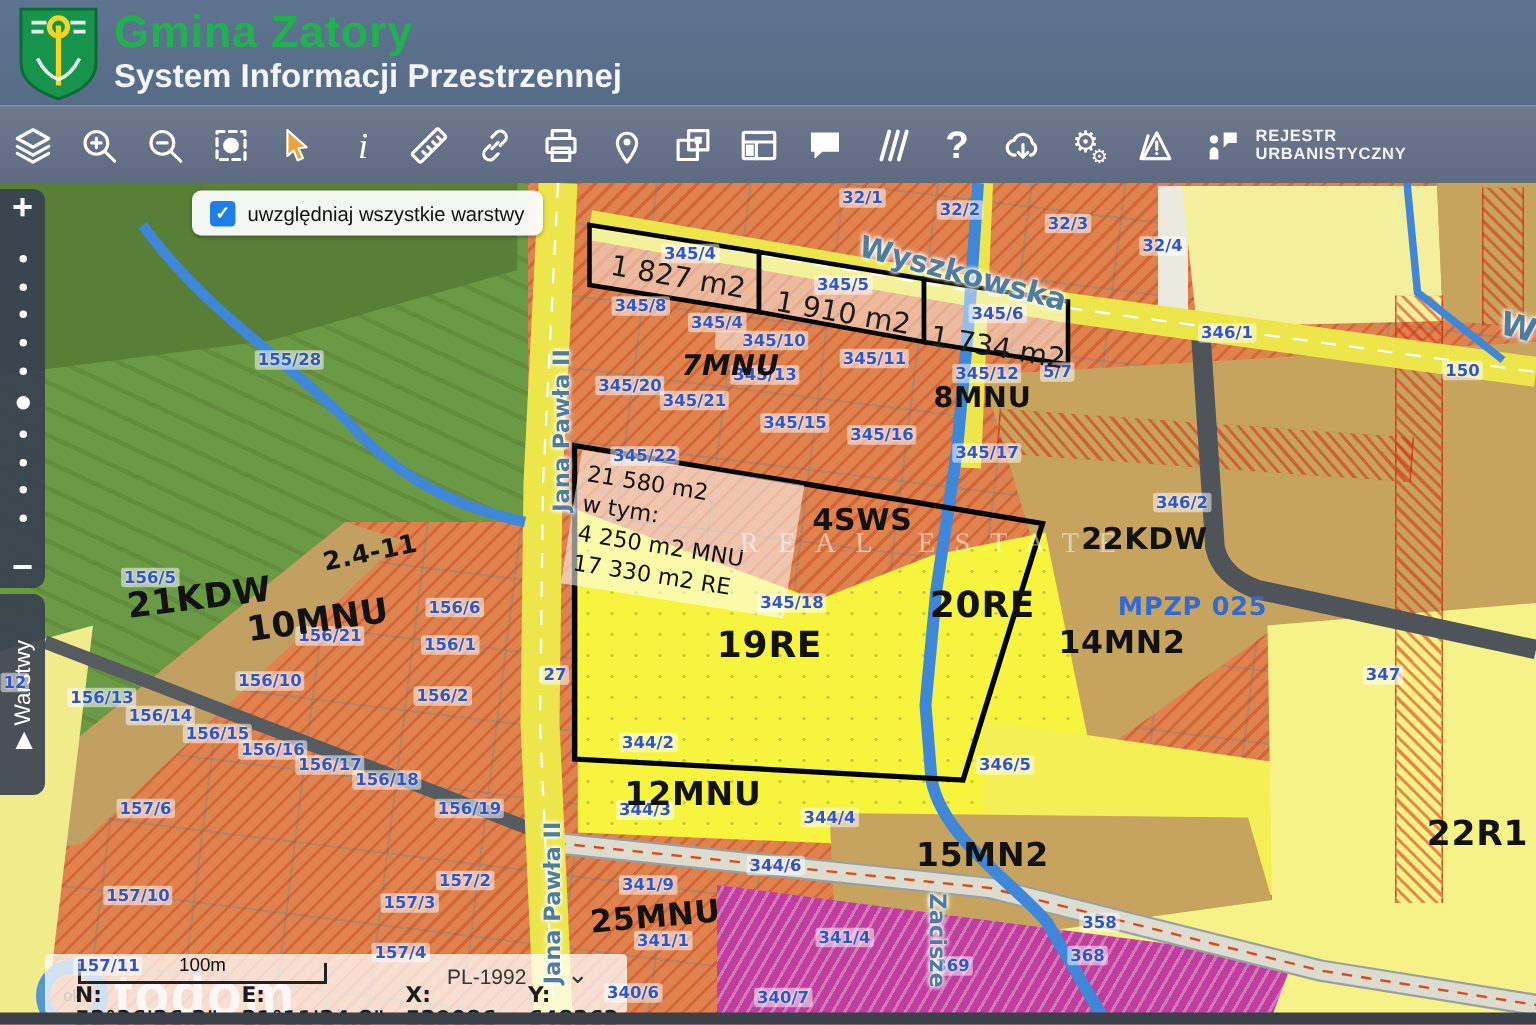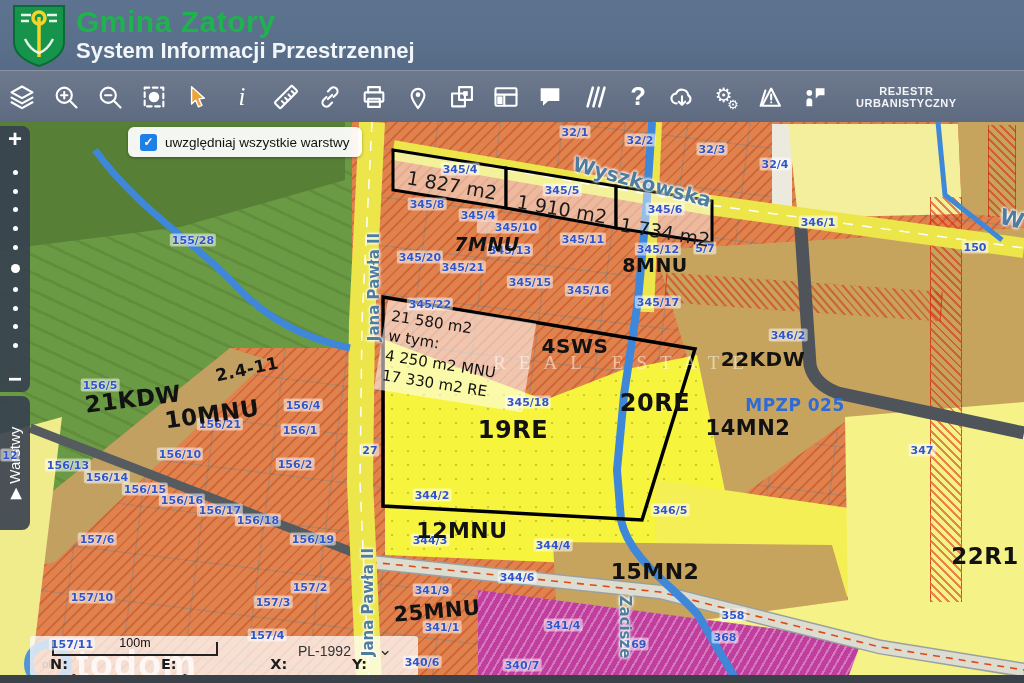--- a/index.html
+++ b/index.html
@@ -15,22 +15,22 @@
 
   
   .toolbar{position:absolute;left:0;top:70px;width:1024px;height:52px;
     background:linear-gradient(#6d788c,#5c6density 80);background:linear-gradient(#6e798d,#5d6a80);
     border-top:1px solid #8b94a4;border-bottom:2px solid #3e4654;
     display:flex;align-items:center;}
   .tool{background:none;border:none;padding:0;margin:0 5px;width:34px;height:38px;
     display:flex;align-items:center;justify-content:center;cursor:pointer;}
   .tool svg{width:28px;height:28px;stroke:#fff;fill:none;stroke-width:1.8;
     stroke-linecap:round;stroke-linejoin:round;}
-  .registry{margin-left:20px;color:#f3f5f8;font-weight:bold;font-size:11px;
-    line-height:12px;text-align:center;letter-spacing:.5px;cursor:pointer;}
+  .registry{margin-left:1px;color:#f3f5f8;font-weight:bold;font-size:11px;
+    line-height:12px;letter-spacing:.5px;cursor:pointer;}
 
   
   #map{position:absolute;left:0;top:122px;width:1024px;height:561px;overflow:hidden;
     background-color:#e0824e;
     background-image:
       repeating-linear-gradient(135deg, rgba(186,58,18,.38) 0 2px, transparent 2px 8px),
       repeating-linear-gradient(7deg, rgba(80,135,150,.28) 0 1.5px, transparent 1.5px 48px),
       repeating-linear-gradient(97deg, rgba(80,135,150,.28) 0 1.5px, transparent 1.5px 62px);}
   .rg{position:absolute;left:0;top:0;width:1024px;height:561px;}
   #rg-t1{clip-path:polygon(655px 128px,1024px 106px,1024px 300px,845px 300px,702px 402px,688px 238px);background:#c7a45e;}
@@ -366,21 +366,21 @@
       <span class="p" style="left: 588px; top: 168px; transform: translate(-50%, -50%) rotate(0deg);">345/16</span>
       <span class="p" style="left: 658px; top: 180px; transform: translate(-50%, -50%) rotate(0deg);">345/17</span>
       <span class="p" style="left: 430px; top: 182px; transform: translate(-50%, -50%) rotate(0deg);">345/22</span>
       <span class="p" style="left: 705px; top: 126px; transform: translate(-50%, -50%) rotate(0deg);">5/7</span>
       <span class="p" style="left: 193px; top: 118px; transform: translate(-50%, -50%) rotate(0deg);">155/28</span>
       <span class="p" style="left: 818px; top: 100px; transform: translate(-50%, -50%) rotate(0deg);">346/1</span>
       <span class="p" style="left: 975px; top: 125px; transform: translate(-50%, -50%) rotate(0deg);">150</span>
       <span class="p" style="left: 788px; top: 213px; transform: translate(-50%, -50%) rotate(0deg);">346/2</span>
       <span class="p" style="left: 922px; top: 328px; transform: translate(-50%, -50%) rotate(0deg);">347</span>
       <span class="p" style="left: 100px; top: 263px; transform: translate(-50%, -50%) rotate(0deg);">156/5</span>
-      <span class="p" style="left: 303px; top: 283px; transform: translate(-50%, -50%) rotate(0deg);">156/4</span>
+      <span class="p" style="left: 303px; top: 283px; transform: translate(-50%, -50%) rotate(0deg);">156/6</span>
       <span class="p" style="left: 220px; top: 302px; transform: translate(-50%, -50%) rotate(0deg);">156/21</span>
       <span class="p" style="left: 300px; top: 308px; transform: translate(-50%, -50%) rotate(0deg);">156/1</span>
       <span class="p" style="left: 295px; top: 342px; transform: translate(-50%, -50%) rotate(0deg);">156/2</span>
       <span class="p" style="left: 180px; top: 332px; transform: translate(-50%, -50%) rotate(0deg);">156/10</span>
       <span class="p" style="left: 68px; top: 343px; transform: translate(-50%, -50%) rotate(0deg);">156/13</span>
       <span class="p" style="left: 107px; top: 355px; transform: translate(-50%, -50%) rotate(0deg);">156/14</span>
       <span class="p" style="left: 145px; top: 367px; transform: translate(-50%, -50%) rotate(0deg);">156/15</span>
       <span class="p" style="left: 182px; top: 378px; transform: translate(-50%, -50%) rotate(0deg);">156/16</span>
       <span class="p" style="left: 220px; top: 388px; transform: translate(-50%, -50%) rotate(0deg);">156/17</span>
       <span class="p" style="left: 258px; top: 398px; transform: translate(-50%, -50%) rotate(0deg);">156/18</span>

